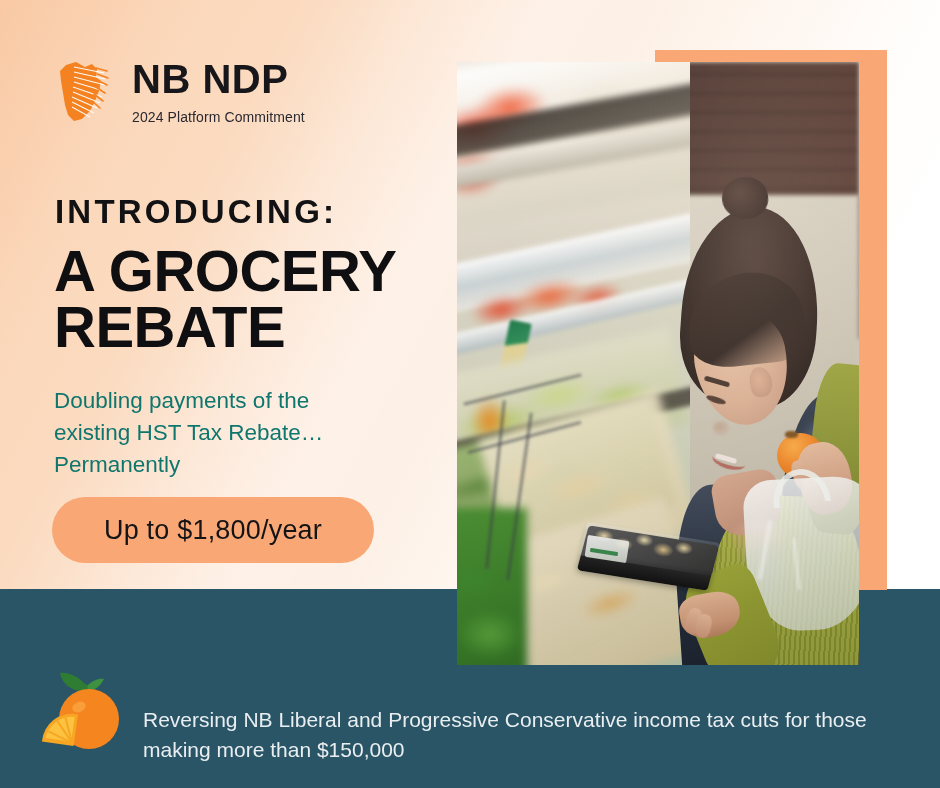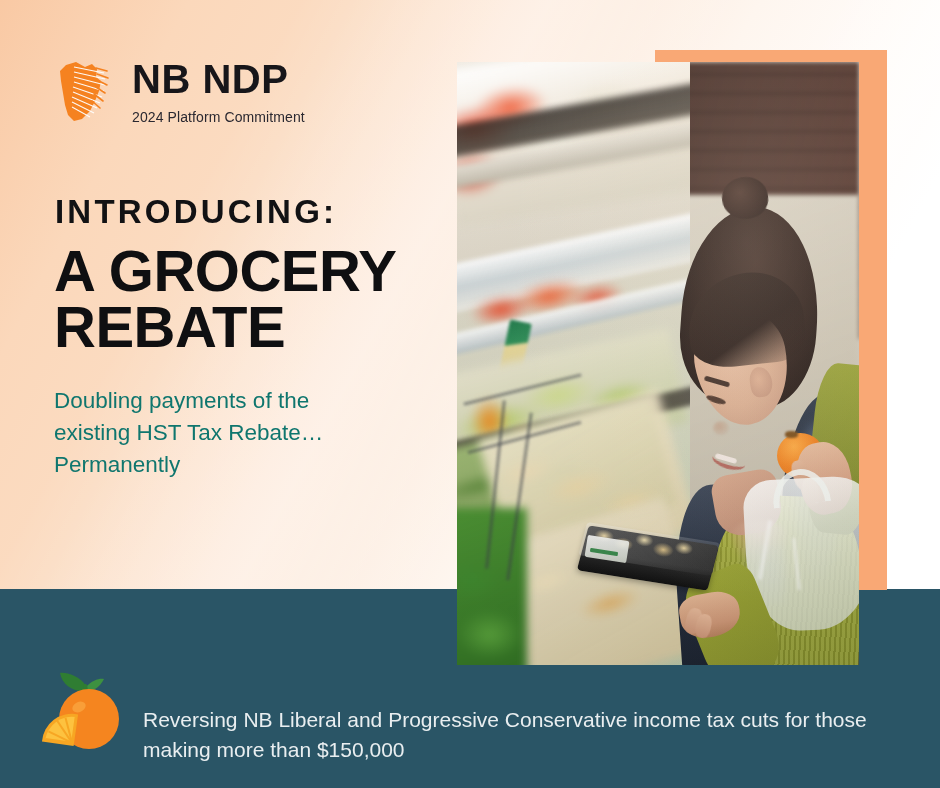--- a/index.html
+++ b/index.html
@@ -819,20 +819,21 @@
     </span>
   </div>
 
   <div class="kicker">INTRODUCING:</div>
   <div class="headline">
     <div>A GROCERY</div>
     <div>REBATE</div>
   </div>
   <div class="subtext">Doubling payments of the existing HST Tax Rebate… Permanently</div>
 
+  <div class="pill">Up to $1,800/year</div>
 
   <span class="orange-icon">
     <svg viewBox="0 0 104 104" width="104" height="104" aria-hidden="true">
       <path d="M56 26 C50 16 36 12 30 13 C32 24 42 32 55 31 Z" fill="#2f7d32"></path>
       <path d="M56 27 C62 20 70 18 74 19 C70 27 64 31 57 31 Z" fill="#3d9140"></path>
       <rect x="54" y="24" width="4" height="14" rx="2" fill="#2f7d32" transform="rotate(-8 56 31)"></rect>
       <circle cx="59" cy="59" r="30" fill="#f5851f"></circle>
       <circle cx="59" cy="59" r="30" fill="url(#og)" opacity="0"></circle>
       <ellipse cx="49" cy="47" rx="7" ry="5" fill="#f9a23d" opacity="0.85" transform="rotate(-25 49 47)"></ellipse>
       <path d="M14 84 A30 30 0 0 1 46 52 L46 84 Z" fill="#f7a623" transform="rotate(8 30 68)"></path>

